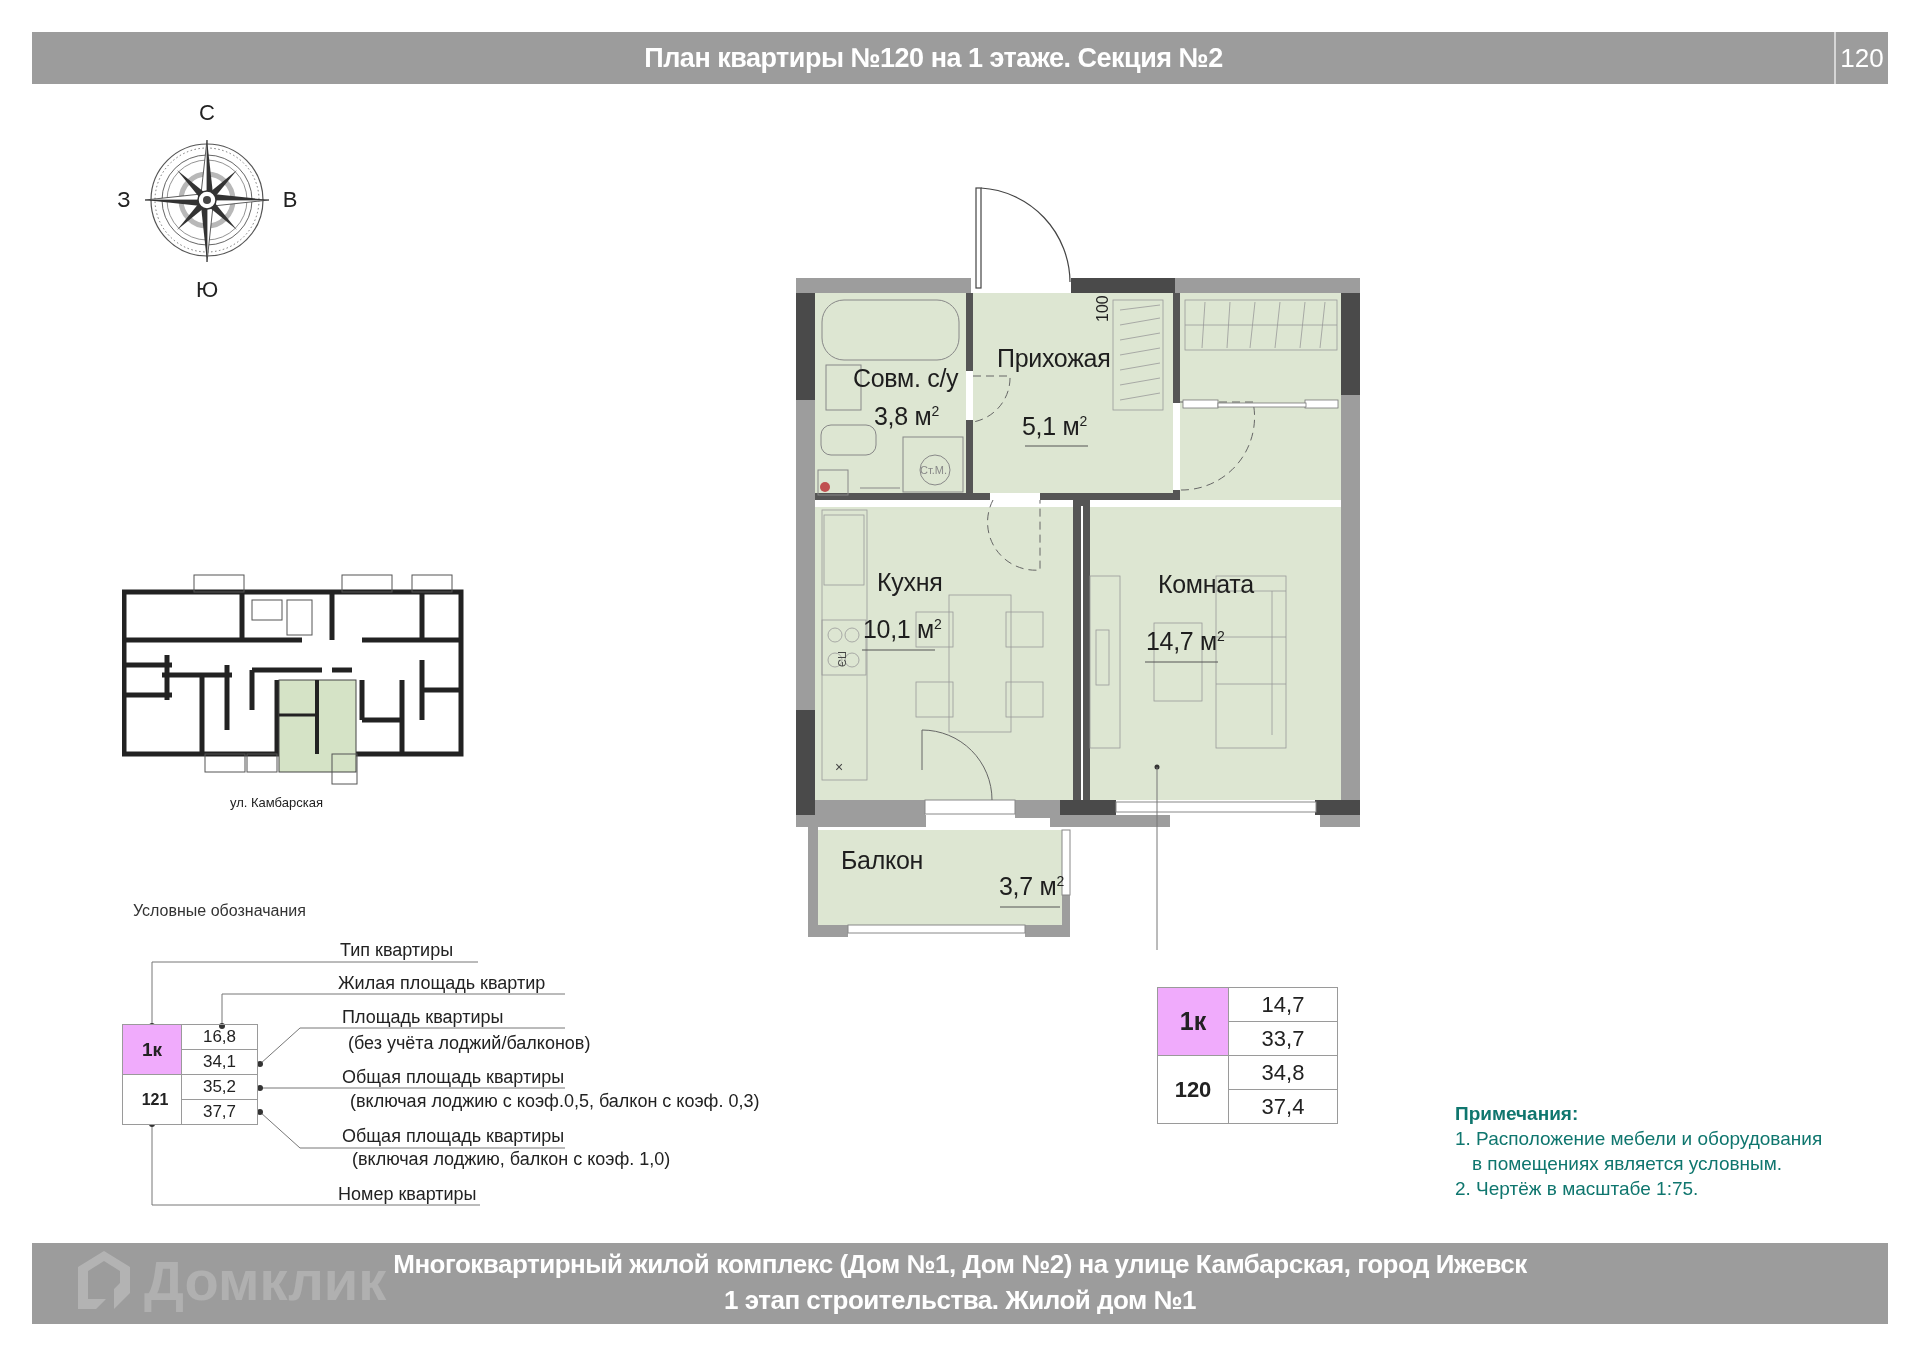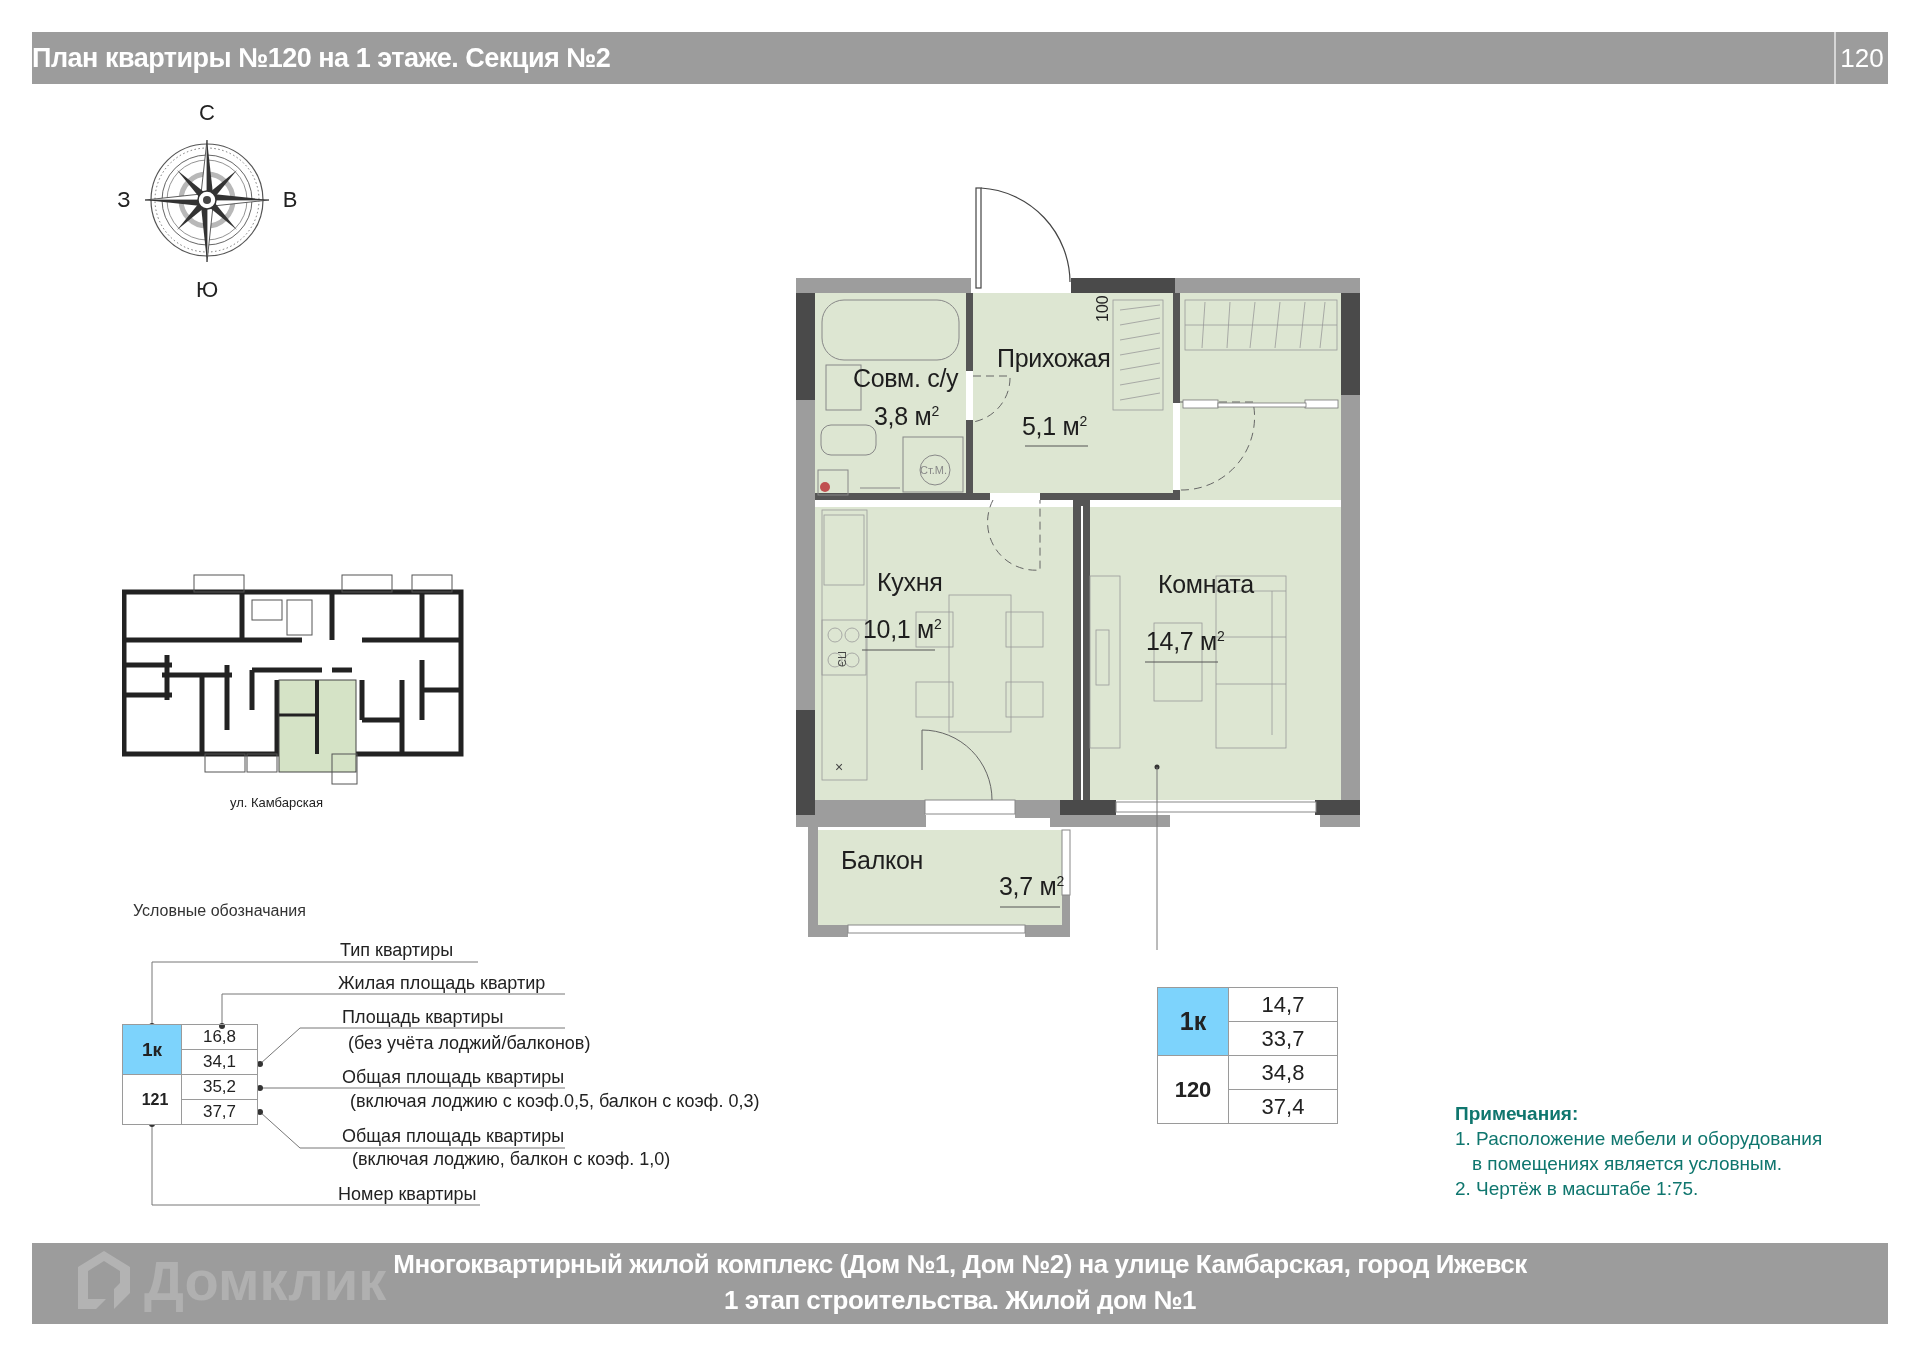--- a/index.html
+++ b/index.html
@@ -1,32 +1,32 @@
 <!DOCTYPE html>
 <html><head>
 <meta charset="utf-8">
 <style>
   html,body{margin:0;padding:0;background:#fff;}
   body{width:1920px;height:1354px;position:relative;overflow:hidden;font-family:"Liberation Sans",sans-serif;color:#222;}
   .abs{position:absolute;}
   .bar{background:#9c9c9c;color:#fff;}
   #header{left:32px;top:32px;width:1856px;height:52px;}
-  #header-title{position:absolute;left:0;width:1803px;top:0;height:52px;line-height:52px;font-weight:bold;font-size:27px;letter-spacing:-0.5px;}
+  #header-title{position:absolute;left:0;width:1803px;top:0;height:52px;line-height:52px;text-align:center;font-weight:bold;font-size:27px;letter-spacing:-0.5px;}
   #page-num{position:absolute;right:0;top:0;width:52px;height:52px;border-left:2px solid #d6d6d6;line-height:52px;text-align:center;font-size:26px;}
   #footer{left:32px;top:1243px;width:1856px;height:81px;}
   .foot-line{position:absolute;left:0;width:100%;text-align:center;font-weight:bold;font-size:26px;letter-spacing:-0.5px;}
   #watermark{position:absolute;left:44px;top:4px;height:66px;display:flex;align-items:center;gap:12px;color:#b4b4b4;font-size:56px;font-weight:bold;opacity:.85;}
   .compass-lbl{position:absolute;font-size:22px;color:#222;transform:translate(-50%,-50%);}
   .lbl{position:absolute;font-size:13px;color:#222;white-space:nowrap;}
   .room-name{position:absolute;font-size:25px;color:#1e1e1e;white-space:nowrap;letter-spacing:-0.3px;}
   .room-area{position:absolute;font-size:25px;color:#1e1e1e;white-space:nowrap;letter-spacing:-0.3px;}
   .room-area sup{font-size:14px;}
   table.info{border-collapse:collapse;position:absolute;}
   table.info td{border:1.5px solid #9a9a9a;text-align:center;color:#222;padding:0;}
-  .type-cell{background:#7dd3fc;font-weight:bold;}
+  .type-cell{background:#f0abfc;font-weight:bold;}
   .num-cell{font-weight:bold;background:#fff;}
   #legend-title{left:123px;top:902px;font-size:16px;font-weight:normal;color:#333;margin-left:10px;}
   .leg-text{position:absolute;font-size:18px;color:#222;white-space:nowrap;}
   #notes{left:1455px;top:1101px;font-size:19px;line-height:25px;color:#0f766e;}
   #notes .nt{font-weight:bold;}
 </style>
 </head>
 <body>
 
 <div id="header" class="abs bar">

